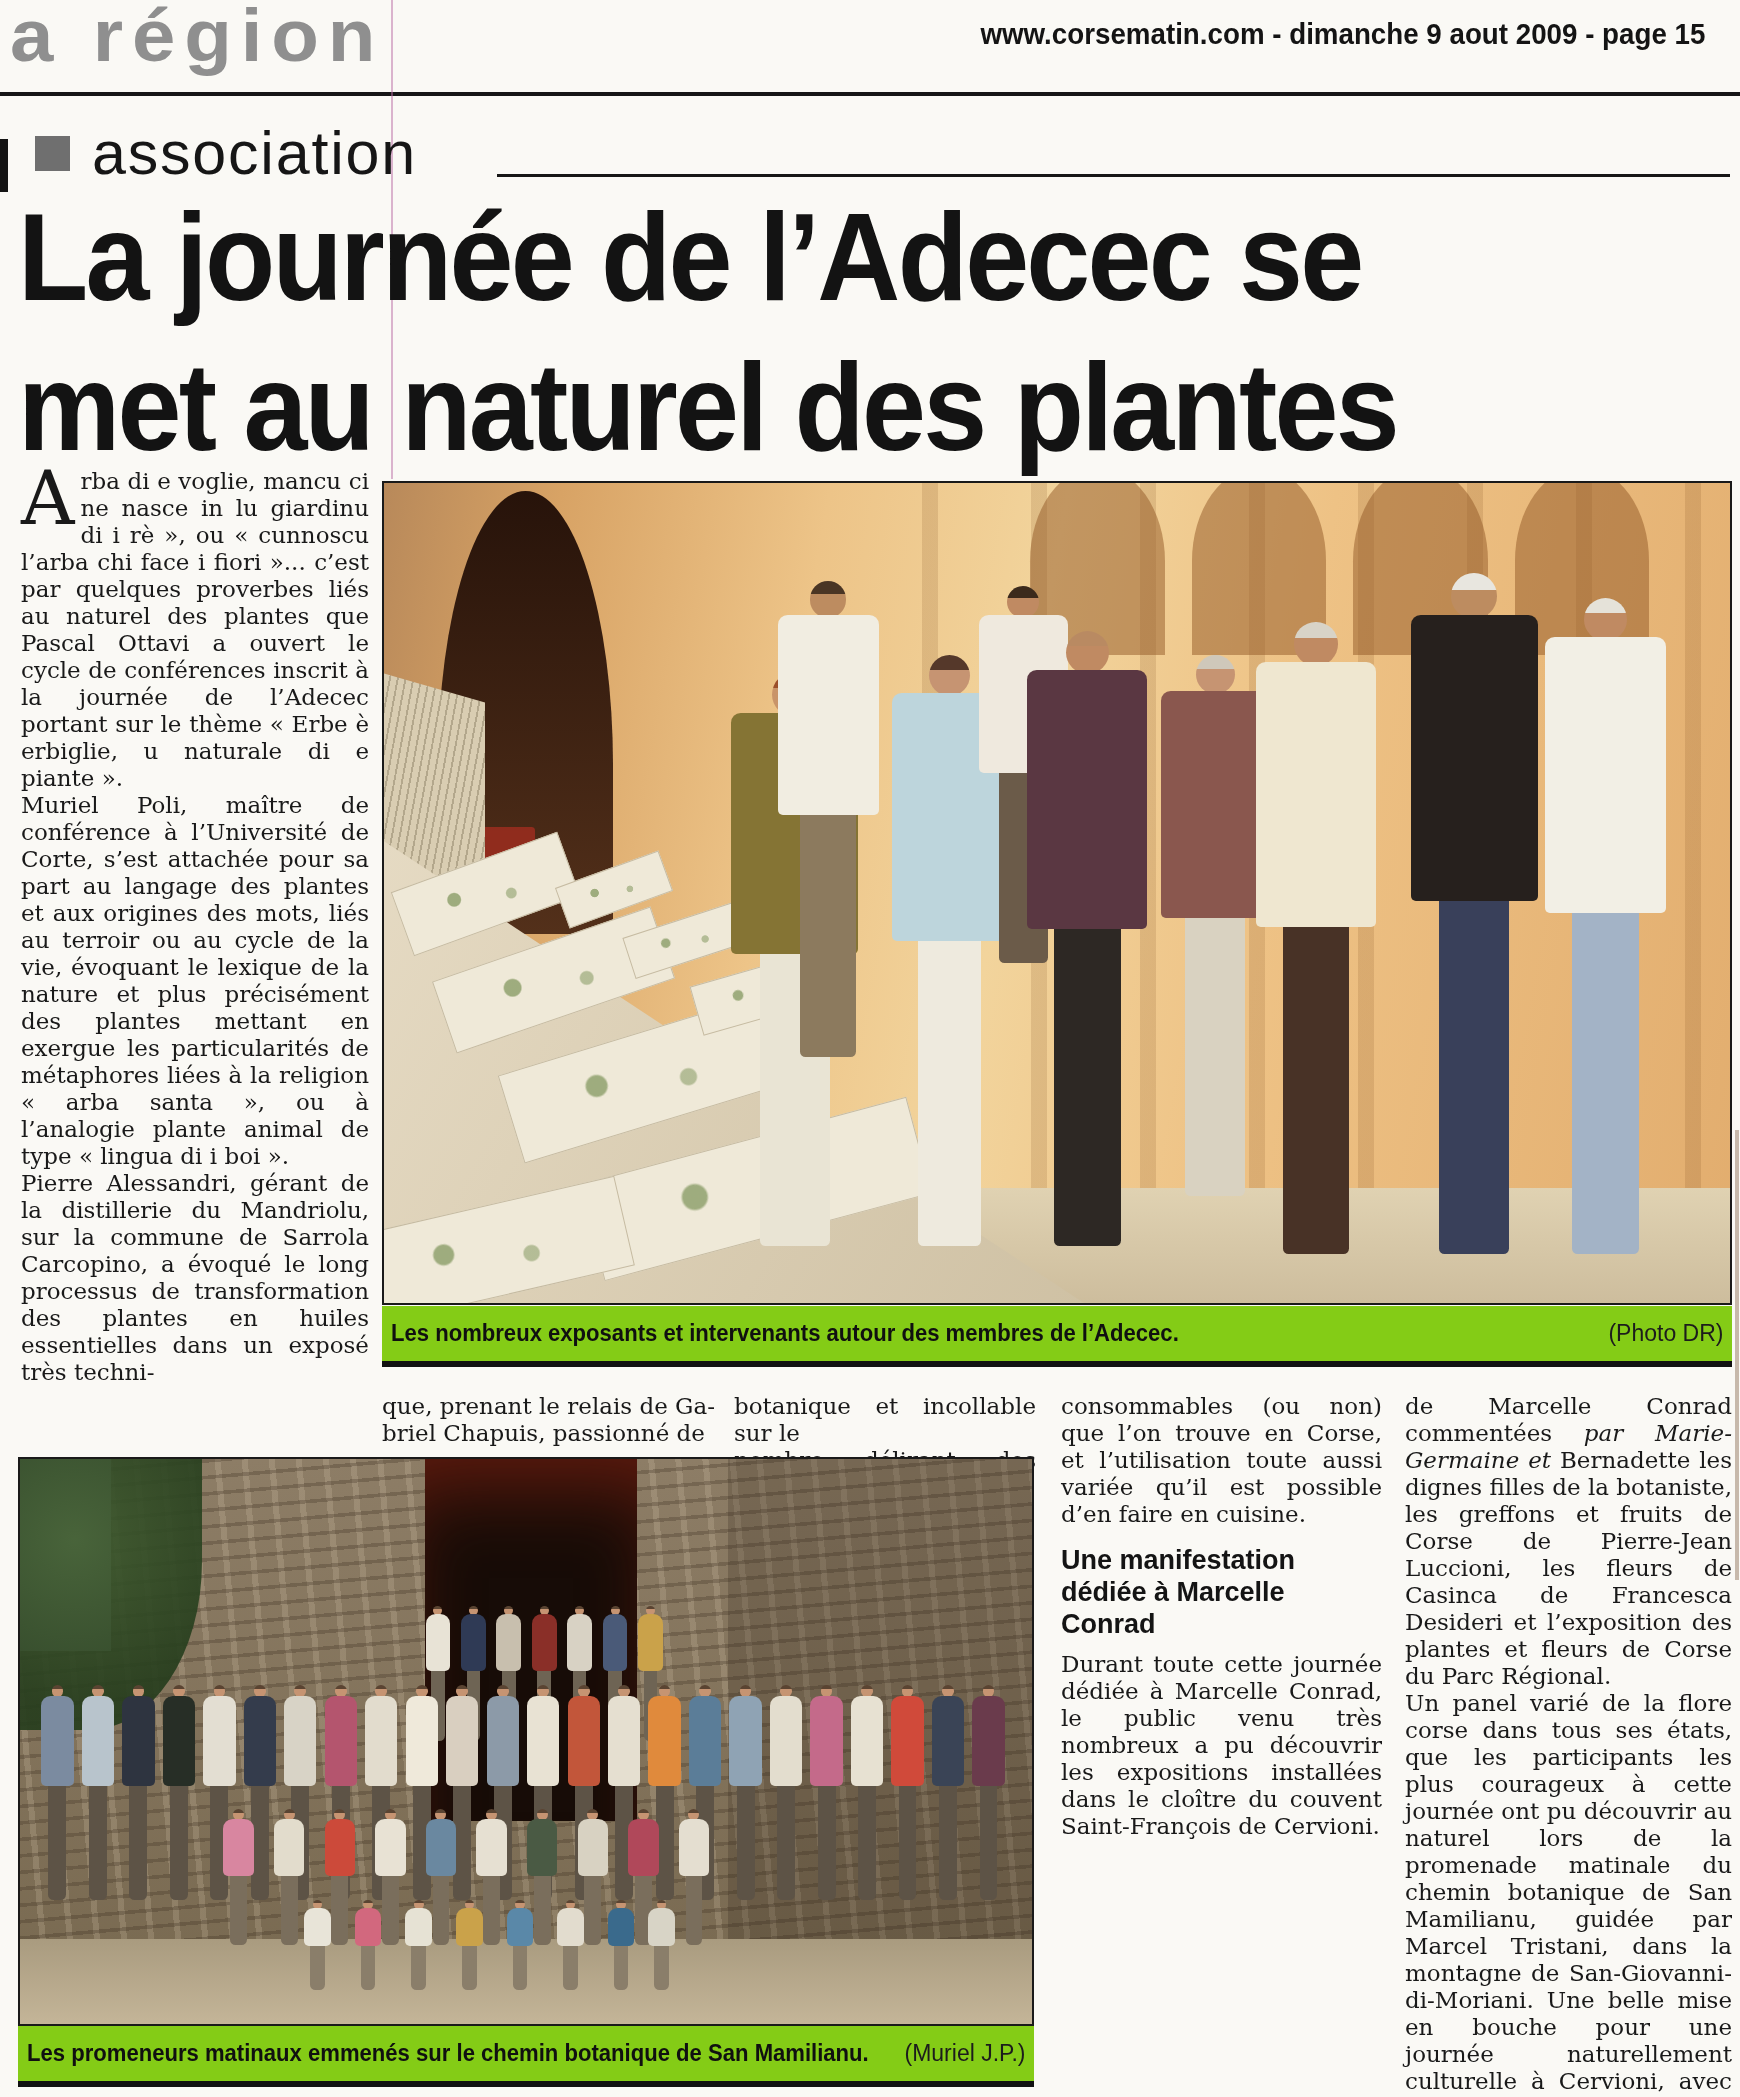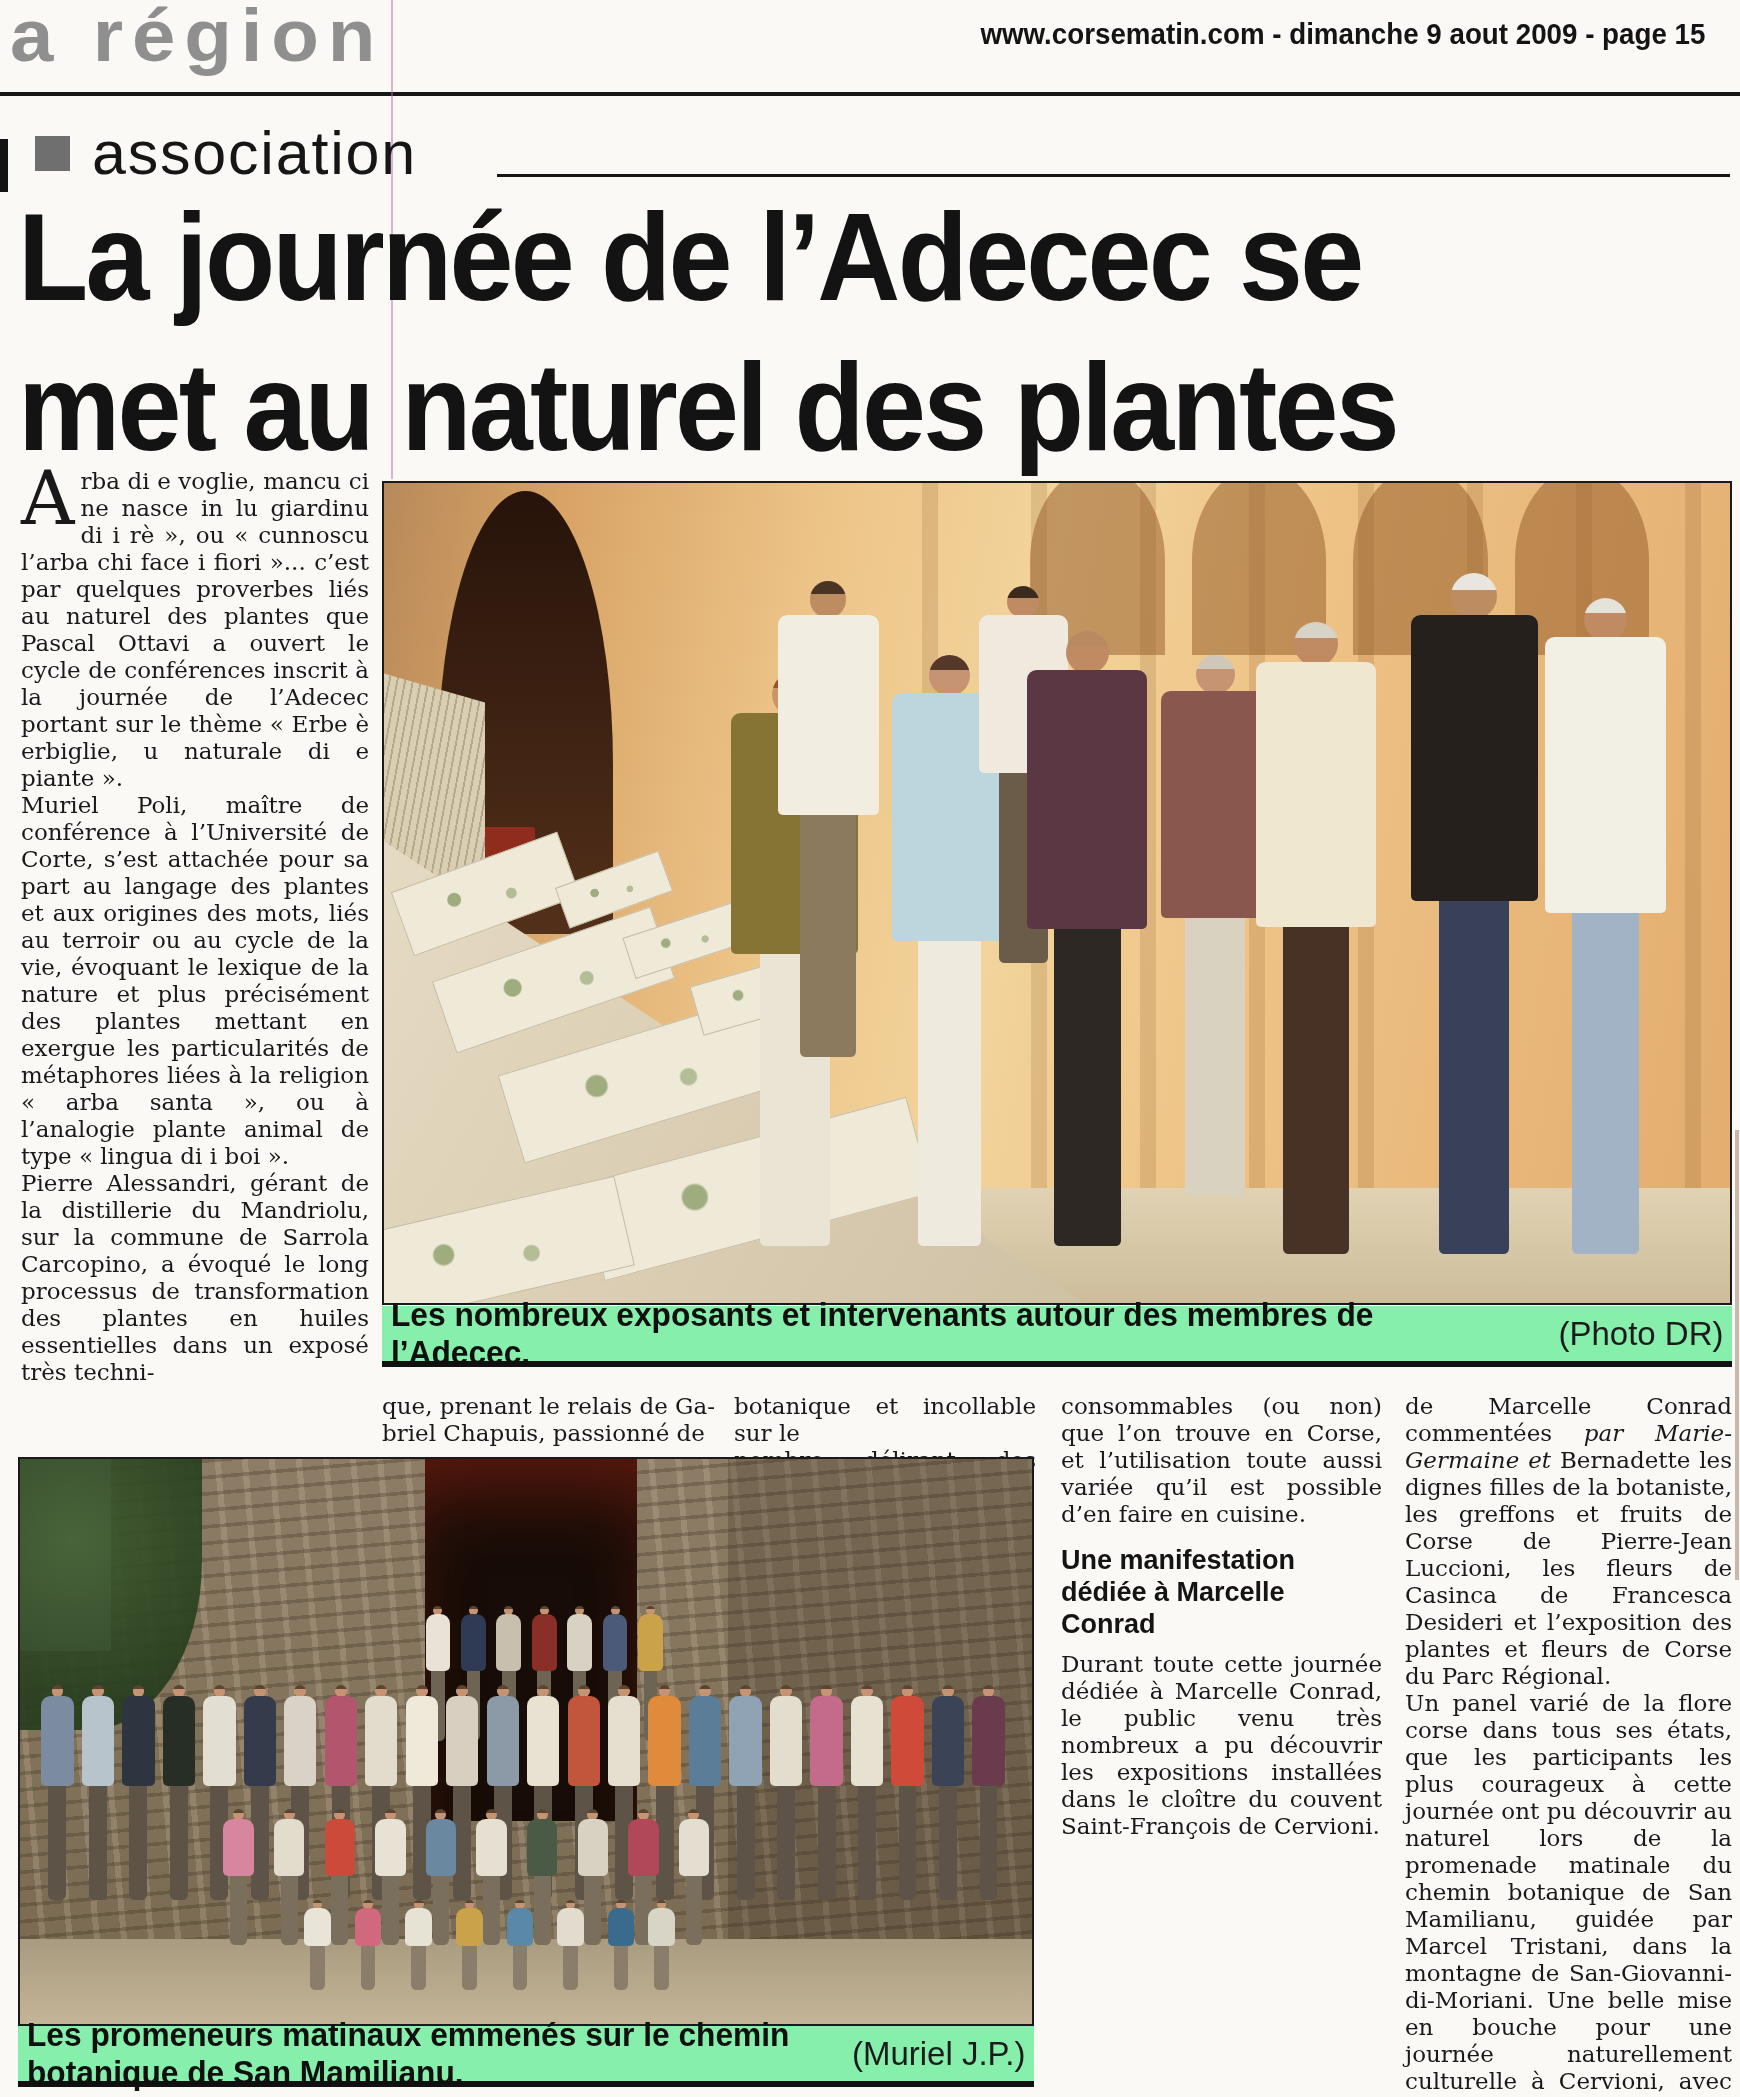--- a/index.html
+++ b/index.html
@@ -27,23 +27,23 @@
   
   .bodycol{font-size:23px;line-height:27px;text-align:justify;}
   .bodycol p{margin:0;}
   .dropcap{float:left;font-size:74px;line-height:57px;padding:2.4px 6px 0 0;}
   .subhead{font-family:"Liberation Sans",sans-serif;font-weight:bold;font-size:27px;
            line-height:32px;margin:16px 0 11px;text-align:left;color:#141414;}
   .twolines{white-space:pre-line;}
   .it{font-style:italic;}
   
   .photo{border:2.4px solid #1a1a1a;box-sizing:border-box;overflow:hidden;}
-  .capstrip{box-sizing:border-box;background:#86efac;border-bottom:6px solid #111;
+  .capstrip{box-sizing:border-box;background:#84cc16;border-bottom:6px solid #111;
             display:flex;justify-content:space-between;align-items:center;padding:0 8.5px;
-            font-family:"Liberation Sans",sans-serif;font-size:33px;}
+            font-family:"Liberation Sans",sans-serif;font-size:23px;}
   .capstrip .cap{font-weight:bold;color:#101010;transform:scaleX(.96);transform-origin:left center;}
   .capstrip .credit{font-weight:normal;color:#1c1c1c;white-space:nowrap;}
   
   #photo1{left:382px;top:481px;width:1350px;height:824px;
           background:linear-gradient(100deg,#b8895a 0%,#d8a365 12%,#edc488 30%,#f2d49c 46%,#eec285 64%,#e2ad6e 100%);}
   #photo1 .colshade{left:40%;top:0;right:0;bottom:0;width:60%;height:100%;
      background:repeating-linear-gradient(90deg,rgba(120,70,25,.16) 0 16px,transparent 16px 109px);}
   .arch{position:absolute;border-radius:50% 50% 0 0;background:rgba(145,88,38,.5);top:-2%;width:10%;height:23%;}
   .dark-arch{left:4%;top:1%;width:13%;height:54%;background:linear-gradient(#27130a,#53301a);
              border-radius:50% 50% 0 0 / 62% 62% 0 0;}

